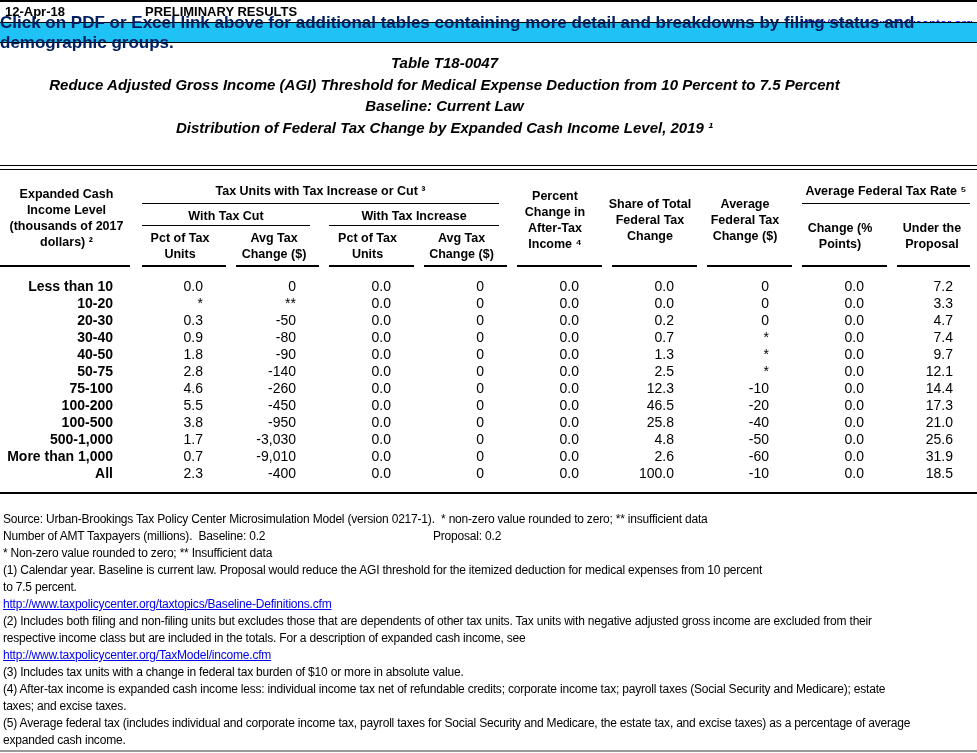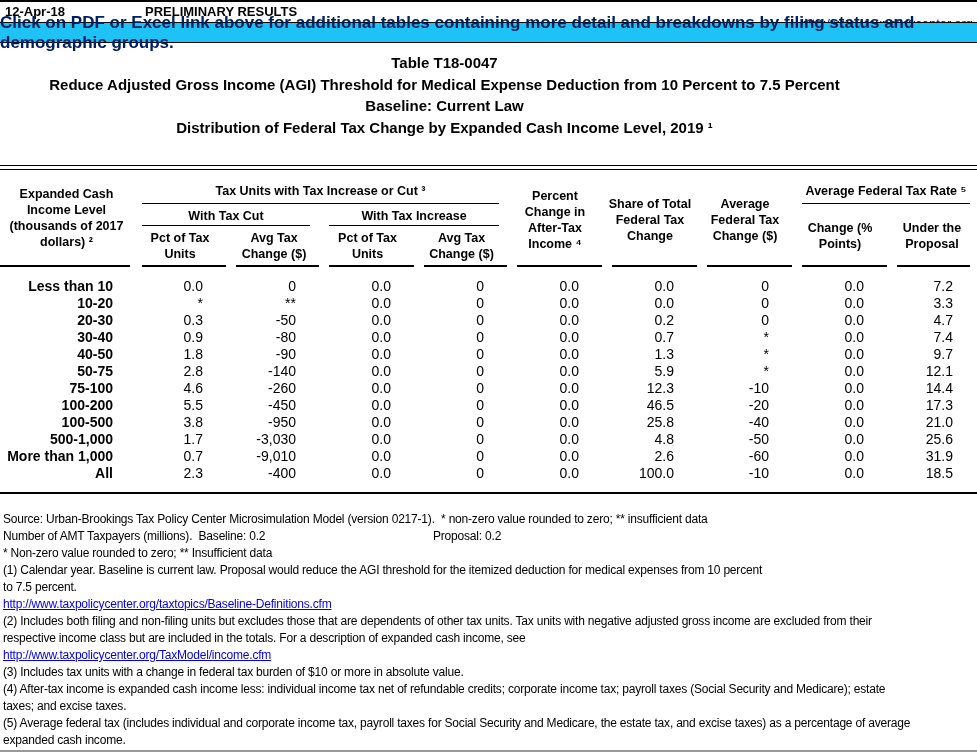--- a/index.html
+++ b/index.html
@@ -13,21 +13,21 @@
   .top-edge { position:absolute; top:0; left:0; width:977px; height:2px; background:#000; }
   .date  { position:absolute; left:5px;  top:4px; font-size:13px; font-weight:bold; }
   .prelim{ position:absolute; left:145px; top:4px; font-size:13px; font-weight:bold; }
   .toplink { position:absolute; right:4px; top:16px; font-size:13px; color:var(--link); text-decoration:underline; cursor:pointer; }
   .banner {
     position:absolute; top:22px; left:0; width:977px; height:21px;
     border-top:1px solid #000; border-bottom:1px solid #000;
     display:flex; align-items:center; justify-content:center;
     font-weight:bold; font-size:17px;
   }
-  .titles { position:absolute; top:52px; left:0; width:889px; text-align:center; }
+  .titles { position:absolute; top:52px; left:0; width:889px; text-align:center;font-style:italic; }
   .title-line { font-size:15px; font-weight:bold; line-height:21.5px; white-space:nowrap; }
 
   .dblline { position:absolute; top:165px; left:0; width:977px; height:5px;
              border-top:1.5px solid #000; border-bottom:1.5px solid #000; }
 
   .h { position:absolute; font-size:12.5px; font-weight:bold; line-height:16px;
        text-align:center; display:flex; align-items:center; justify-content:center; }
   .rule-b { border-bottom:1.5px solid #000; }
   .useg { position:absolute; top:265px; height:1.5px; background:#000; }
 
@@ -158,21 +158,21 @@
         <div class="tcell">0.0</div>
         <div class="tcell">9.7</div>
       </div>
       <div class="trow">
         <div class="tlabel">50-75</div>
         <div class="tcell">2.8</div>
         <div class="tcell">-140</div>
         <div class="tcell">0.0</div>
         <div class="tcell">0</div>
         <div class="tcell">0.0</div>
-        <div class="tcell">5.9</div>
+        <div class="tcell">2.5</div>
         <div class="tcell">*</div>
         <div class="tcell">0.0</div>
         <div class="tcell">12.1</div>
       </div>
       <div class="trow">
         <div class="tlabel">75-100</div>
         <div class="tcell">4.6</div>
         <div class="tcell">-260</div>
         <div class="tcell">0.0</div>
         <div class="tcell">0</div>

